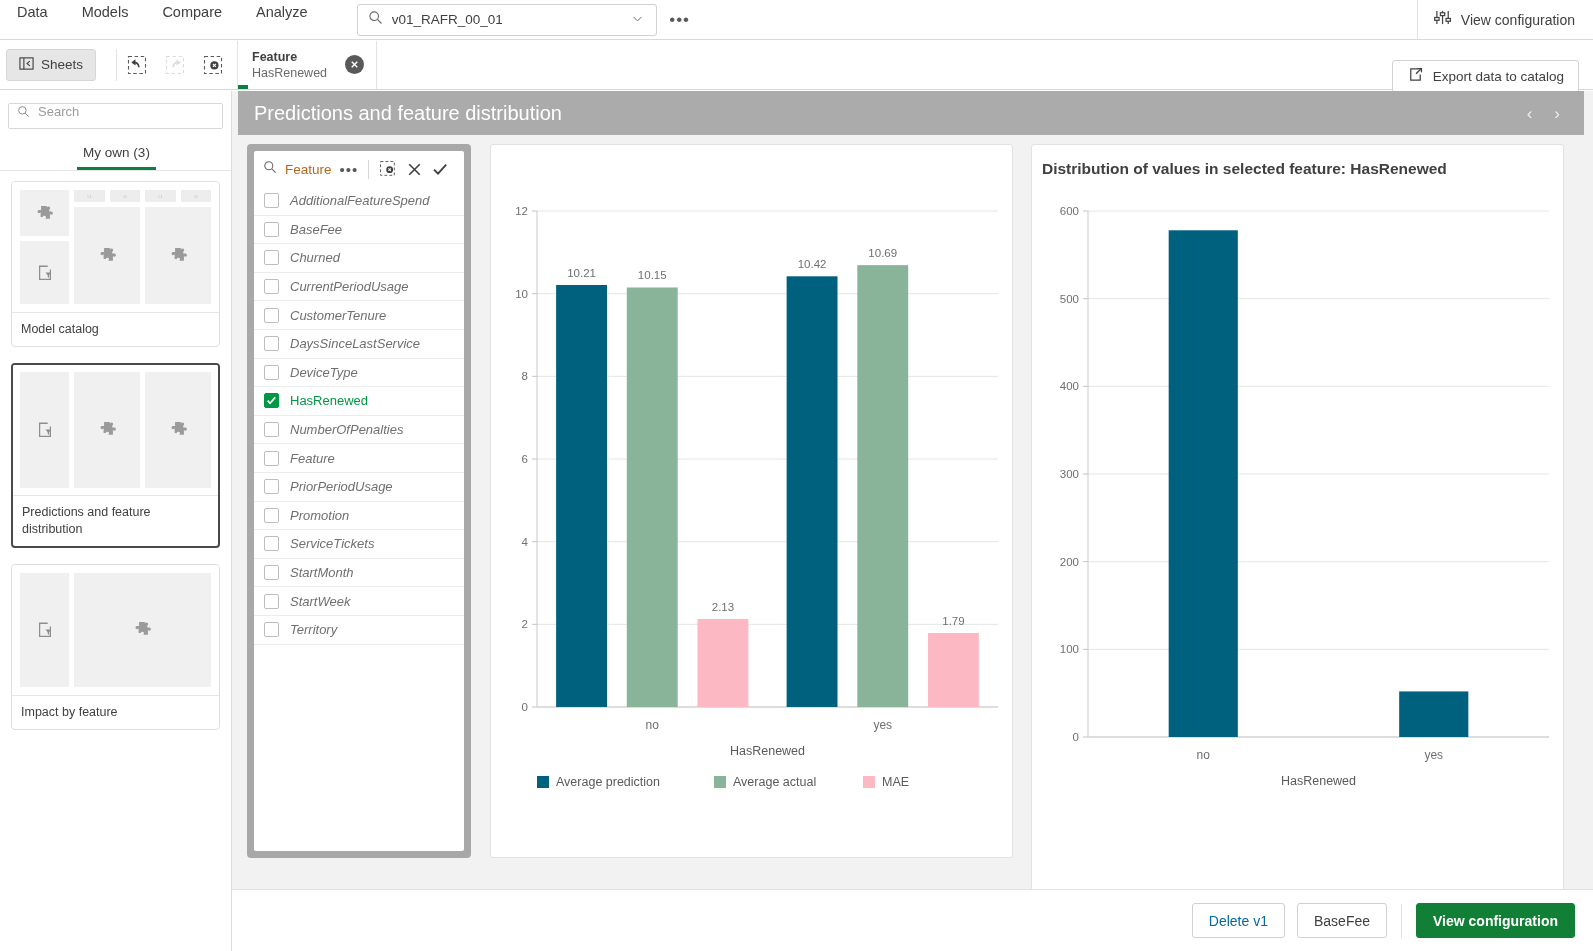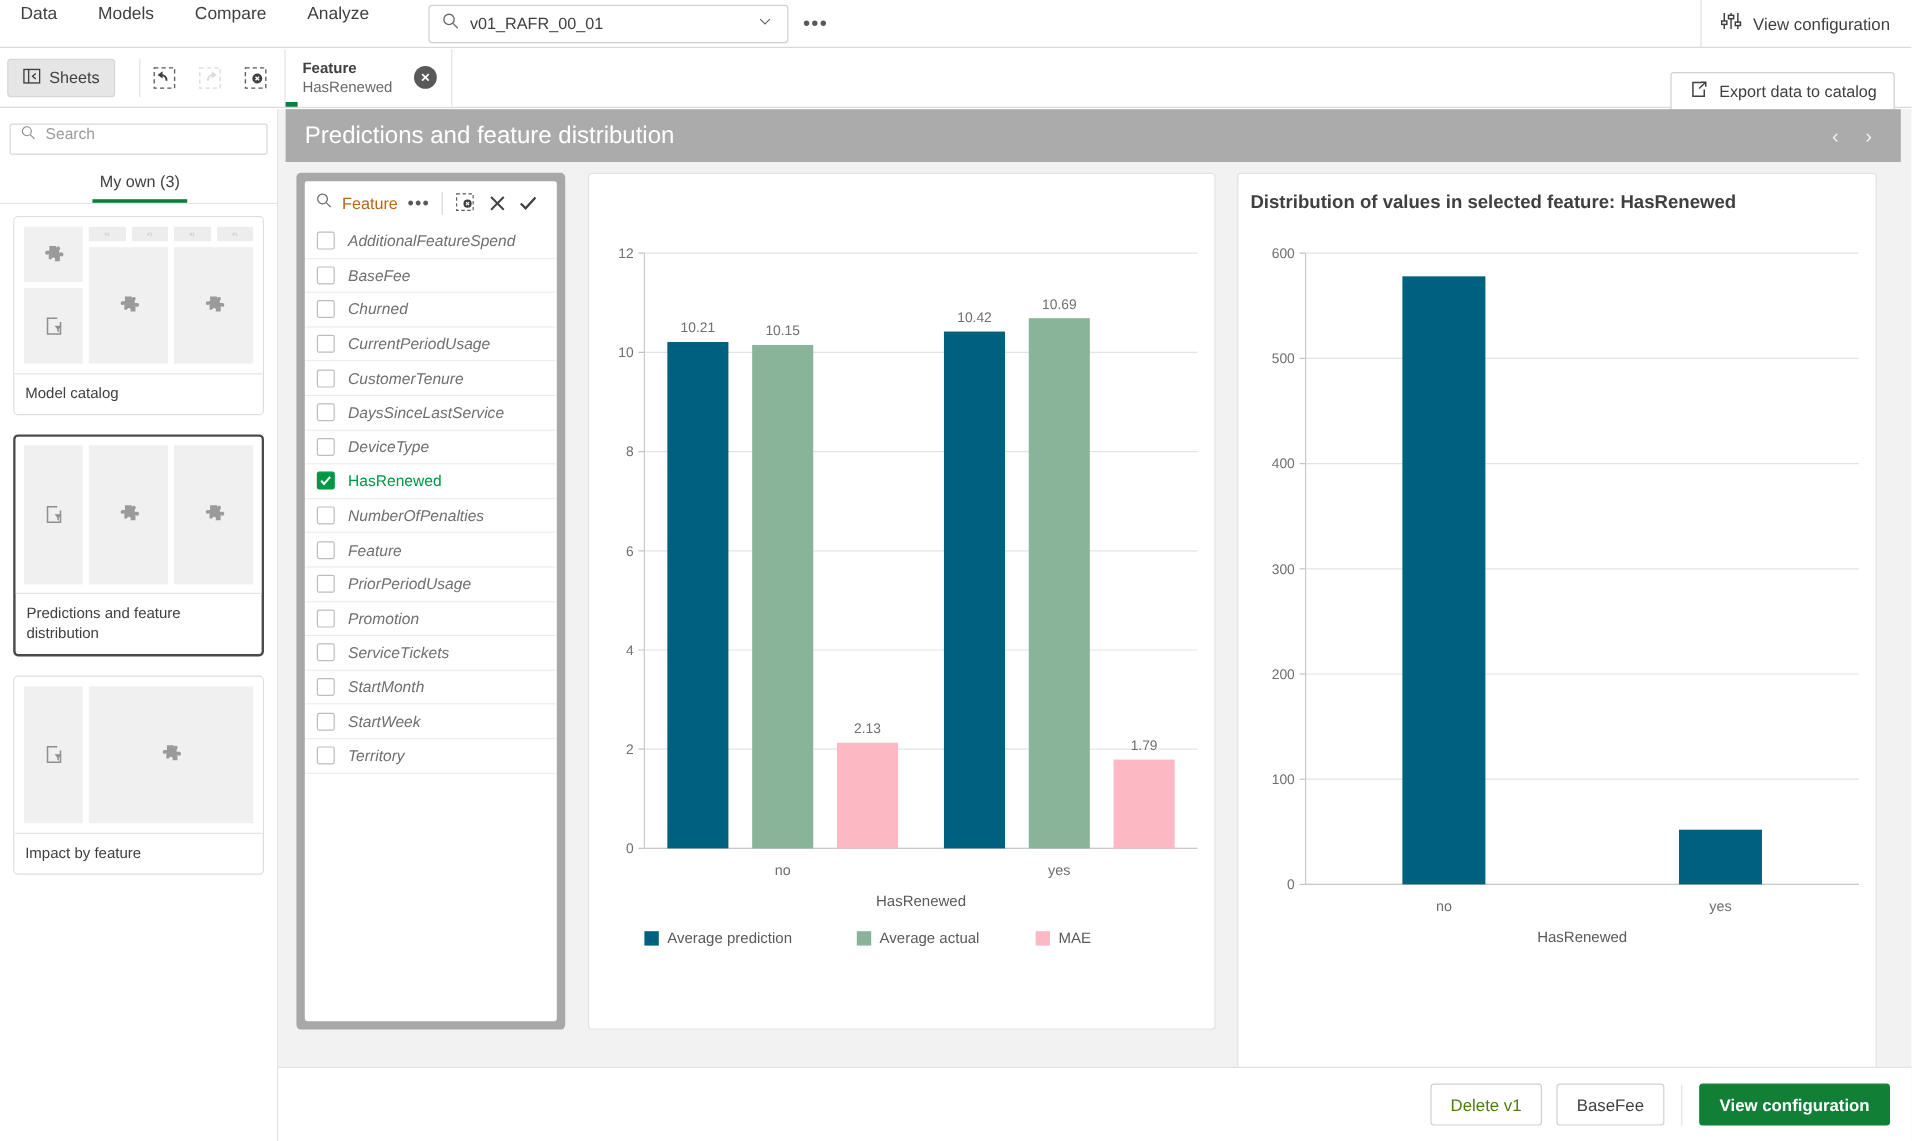--- a/index.html
+++ b/index.html
@@ -165,21 +165,21 @@
     position: absolute; left: 232px; right: 0; bottom: 0; height: 62px;
     background: #fff; border-top: 1px solid #e2e2e2;
     display: flex; align-items: center; justify-content: flex-end;
     padding-right: 18px; gap: 0;
   }
   .btn {
     height: 35px; padding: 0 16px; border-radius: 3px; font-size: 14px;
     display: flex; align-items: center; justify-content: center; cursor: pointer;
     border: 1px solid #d0d0d0; background: #fff; color: #404040;
   }
-  .btn.disabled { color: #4d7c0f; cursor: default; }
+  .btn.disabled { color: #0369a1; cursor: default; }
   .btn.primary { background: #118036; border-color: #118036; color: #fff; font-weight: bold; }
   .footer-sep { width: 1px; height: 34px; background: #e0e0e0; margin: 0 14px; }
   .btn + .btn { margin-left: 12px; }
 </style>
 </head>
 <body>
 
 <div class="topnav">
   <div class="topnav-tabs">
     <div class="topnav-tab"><span>Data</span></div>

